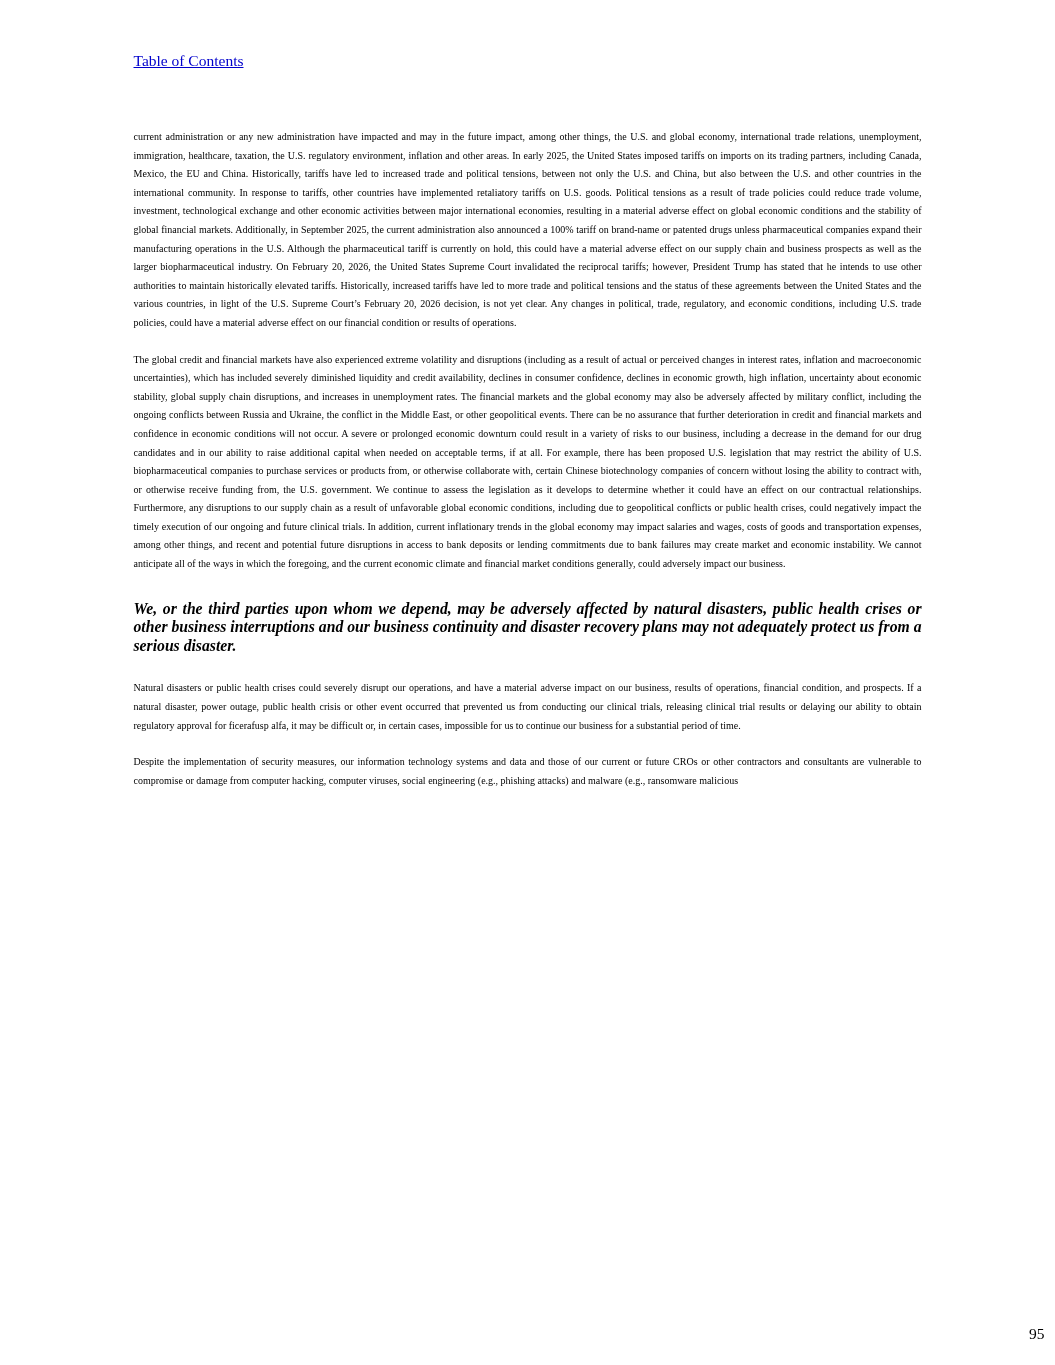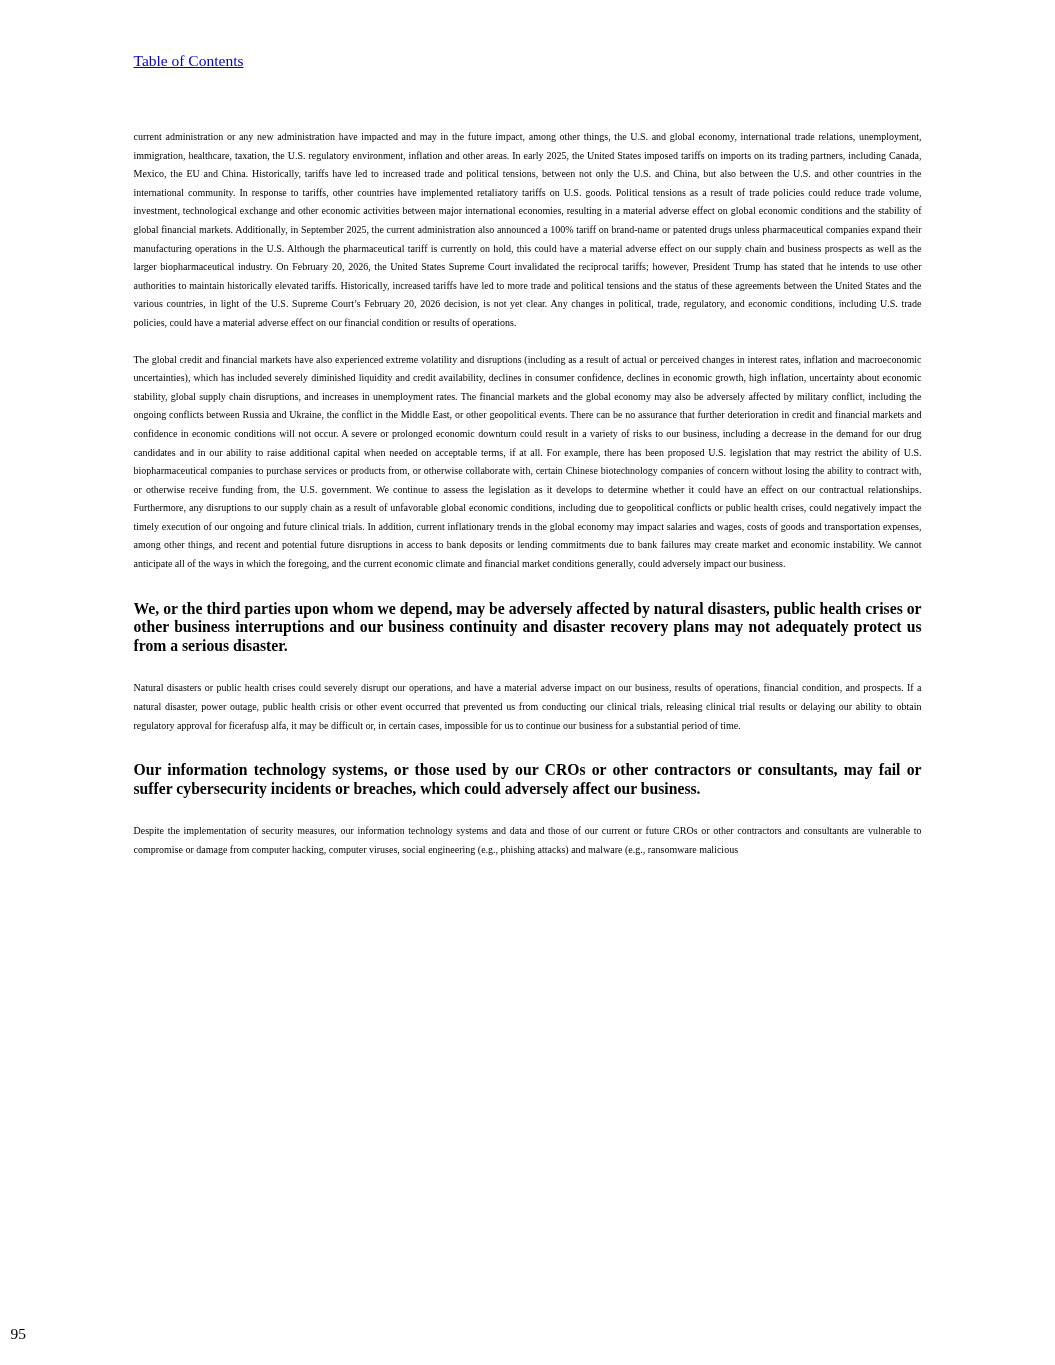--- a/index.html
+++ b/index.html
@@ -38,28 +38,29 @@
     font-size: 10px;
     line-height: 18.6px;
     text-align: justify;
     margin: 0 0 18px 0;
   }
   .heading {
     font-size: 15.7px;
     line-height: 18.6px;
     text-align: justify;
     font-weight: bold;
+    font-style: italic;
     margin: 26px 0 24px 0;
   }
   .page-number {
     position: absolute;
     left: 0;
     right: 0;
     bottom: 28px;
-    text-align: left;
+    text-align: right;
     font-size: 15.5px;
   }
 </style>
 </head>
 <body>
 
 <div class="page">
   <div class="content">
 
     <a class="toc-link">Table of Contents</a>
@@ -67,21 +68,20 @@
     <div class="body-text">
 
       <p class="para">current administration or any new administration have impacted and may in the future impact, among other things, the U.S. and global economy, international trade relations, unemployment, immigration, healthcare, taxation, the U.S. regulatory environment, inflation and other areas. In early 2025, the United States imposed tariffs on imports on its trading partners, including Canada, Mexico, the EU and China. Historically, tariffs have led to increased trade and political tensions, between not only the U.S. and China, but also between the U.S. and other countries in the international community. In response to tariffs, other countries have implemented retaliatory tariffs on U.S. goods. Political tensions as a result of trade policies could reduce trade volume, investment, technological exchange and other economic activities between major international economies, resulting in a material adverse effect on global economic conditions and the stability of global financial markets. Additionally, in September 2025, the current administration also announced a 100% tariff on brand-name or patented drugs unless pharmaceutical companies expand their manufacturing operations in the U.S. Although the pharmaceutical tariff is currently on hold, this could have a material adverse effect on our supply chain and business prospects as well as the larger biopharmaceutical industry. On February 20, 2026, the United States Supreme Court invalidated the reciprocal tariffs; however, President Trump has stated that he intends to use other authorities to maintain historically elevated tariffs. Historically, increased tariffs have led to more trade and political tensions and the status of these agreements between the United States and the various countries, in light of the U.S. Supreme Court’s February 20, 2026 decision, is not yet clear. Any changes in political, trade, regulatory, and economic conditions, including U.S. trade policies, could have a material adverse effect on our financial condition or results of operations.</p>
 
       <p class="para">The global credit and financial markets have also experienced extreme volatility and disruptions (including as a result of actual or perceived changes in interest rates, inflation and macroeconomic uncertainties), which has included severely diminished liquidity and credit availability, declines in consumer confidence, declines in economic growth, high inflation, uncertainty about economic stability, global supply chain disruptions, and increases in unemployment rates. The financial markets and the global economy may also be adversely affected by military conflict, including the ongoing conflicts between Russia and Ukraine, the conflict in the Middle East, or other geopolitical events. There can be no assurance that further deterioration in credit and financial markets and confidence in economic conditions will not occur. A severe or prolonged economic downturn could result in a variety of risks to our business, including a decrease in the demand for our drug candidates and in our ability to raise additional capital when needed on acceptable terms, if at all. For example, there has been proposed U.S. legislation that may restrict the ability of U.S. biopharmaceutical companies to purchase services or products from, or otherwise collaborate with, certain Chinese biotechnology companies of concern without losing the ability to contract with, or otherwise receive funding from, the U.S. government. We continue to assess the legislation as it develops to determine whether it could have an effect on our contractual relationships. Furthermore, any disruptions to our supply chain as a result of unfavorable global economic conditions, including due to geopolitical conflicts or public health crises, could negatively impact the timely execution of our ongoing and future clinical trials. In addition, current inflationary trends in the global economy may impact salaries and wages, costs of goods and transportation expenses, among other things, and recent and potential future disruptions in access to bank deposits or lending commitments due to bank failures may create market and economic instability. We cannot anticipate all of the ways in which the foregoing, and the current economic climate and financial market conditions generally, could adversely impact our business.</p>
 
       <p class="heading">We, or the third parties upon whom we depend, may be adversely affected by natural disasters, public health crises or other business interruptions and our business continuity and disaster recovery plans may not adequately protect us from a serious disaster.</p>
 
       <p class="para">Natural disasters or public health crises could severely disrupt our operations, and have a material adverse impact on our business, results of operations, financial condition, and prospects. If a natural disaster, power outage, public health crisis or other event occurred that prevented us from conducting our clinical trials, releasing clinical trial results or delaying our ability to obtain regulatory approval for ficerafusp alfa, it may be difficult or, in certain cases, impossible for us to continue our business for a substantial period of time.</p>
 
-      <p class="heading">Our information technology systems, or those used by our CROs or other contractors or consultants, may fail or suffer cybersecurity incidents or breaches, which could adversely affect our business.</p>
 
       <p class="para">Despite the implementation of security measures, our information technology systems and data and those of our current or future CROs or other contractors and consultants are vulnerable to compromise or damage from computer hacking, computer viruses, social engineering (e.g., phishing attacks) and malware (e.g., ransomware malicious</p>
 
     </div>
   </div>
 
   <div class="page-number">95</div>
 </div>
 
 </body></html>

